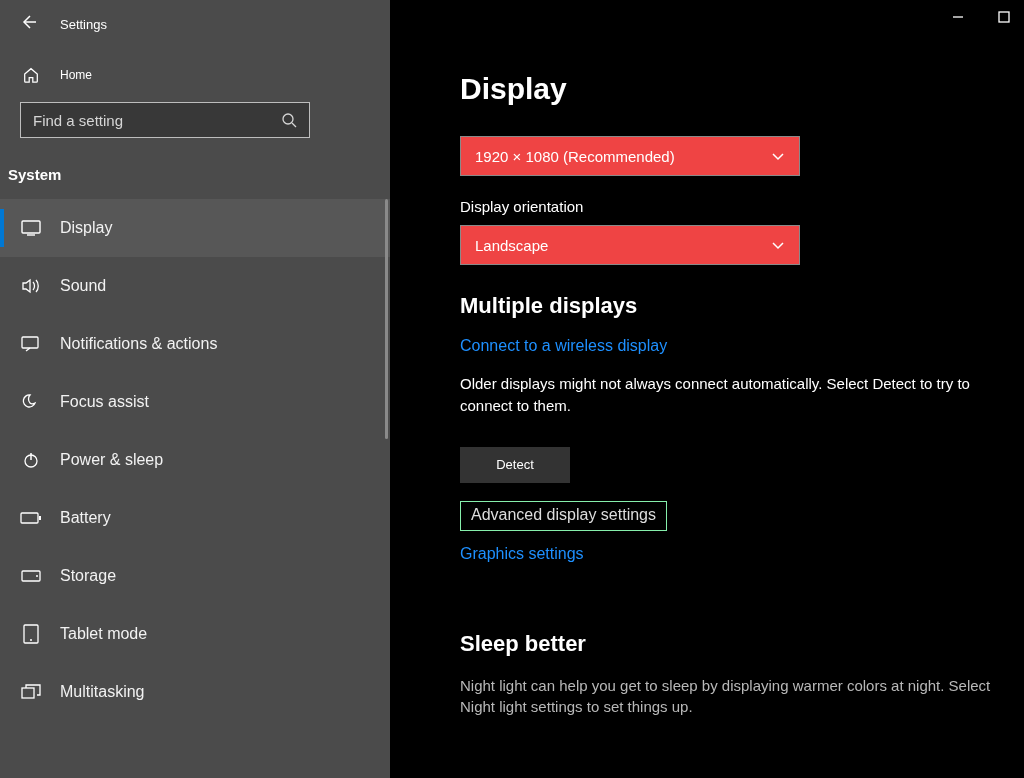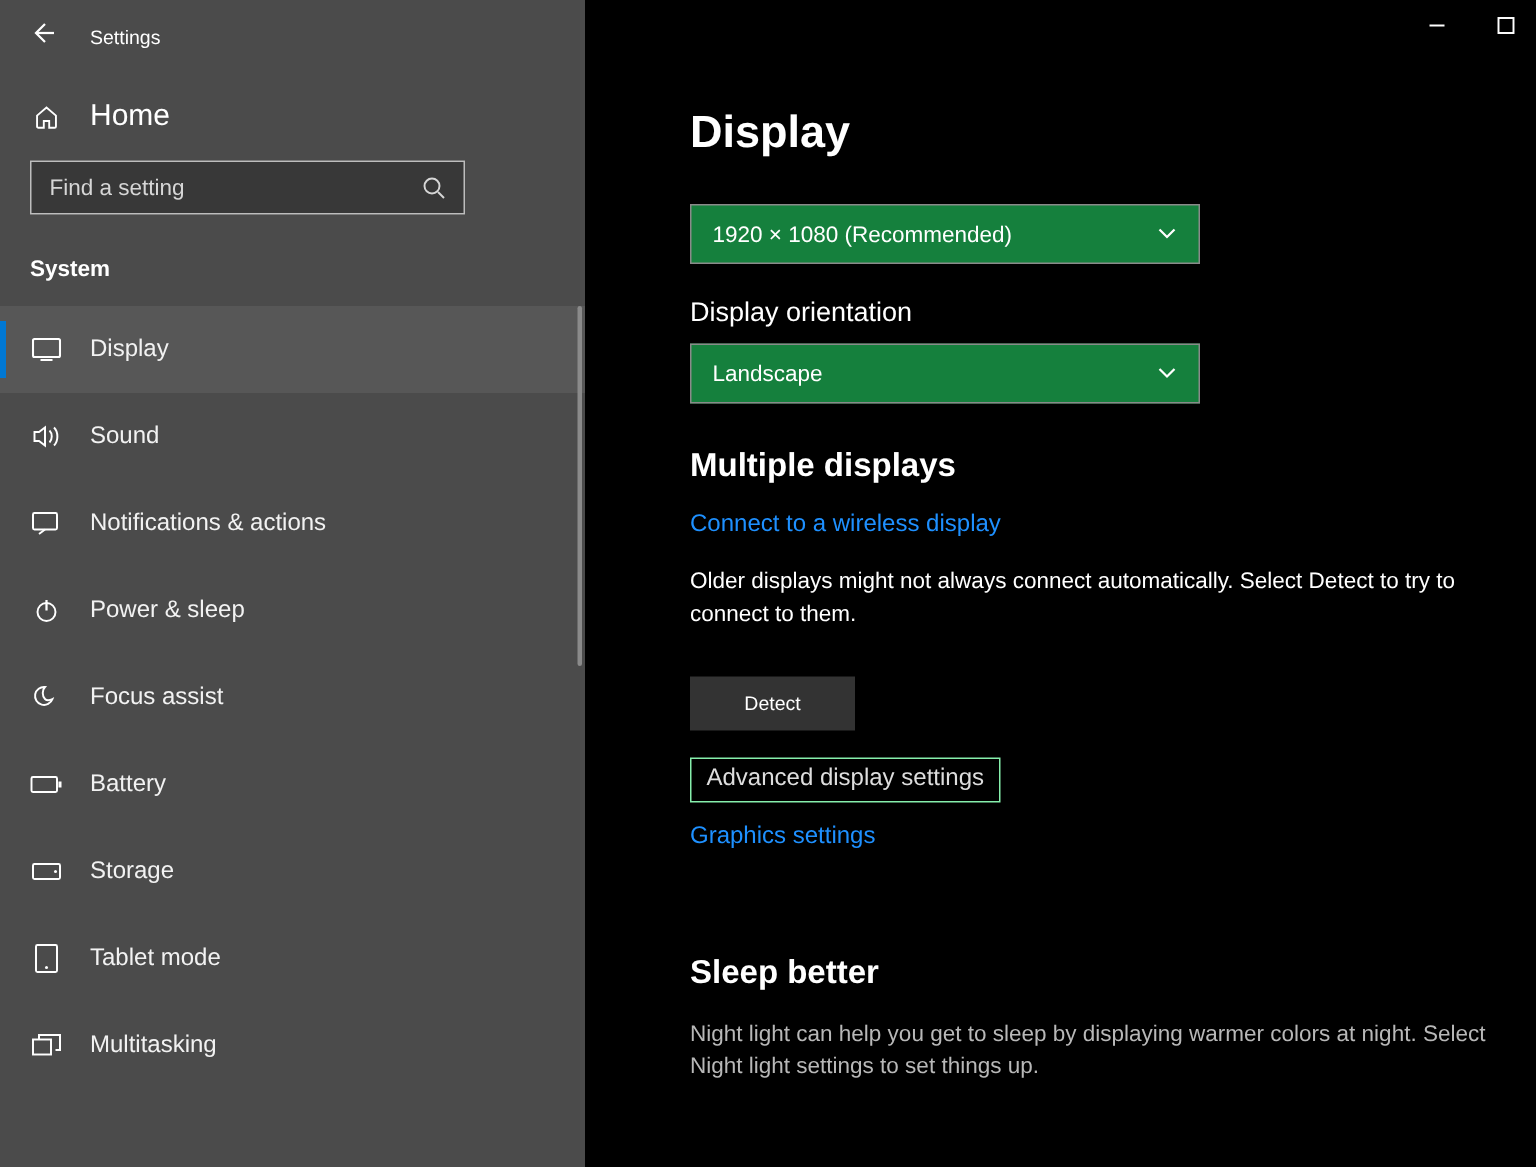--- a/index.html
+++ b/index.html
@@ -12,32 +12,32 @@
     background: #4b4b4b;          
     position: relative;
     padding: 0;
   }
   .titlebar {
     display: flex; align-items: center; gap: 24px;
     height: 48px; padding: 0 20px;
     font-size: 13px;
   }
   .titlebar .back { width: 16px; text-align: center; font-size: 16px; }
-  .home-row { display: flex; align-items: center; gap: 18px; padding: 18px 20px 18px 20px; font-size: 20px; }
+  .home-row { display: flex; align-items: center; gap: 18px; padding: 18px 20px 18px 20px; font-size: 12px; }
   .icon-slot { width: 22px; display:inline-flex; justify-content:center; }
   .search-wrap { padding: 0 20px 18px 20px; }
   .search-box {
     display:flex; align-items:center; justify-content:space-between;
     width: 290px; height: 36px;
     border: 1px solid #bdbdbd; background: rgba(0,0,0,0.25);
     padding: 16px 12px; color:#d6d6d6; font-size:15px;
   }
   .search-box .glass svg { display:block; }
 
-  .section-label { padding: 10px 20px 16px 20px; font-weight:600; font-size:15px; }
+  .section-label { padding: 10px 20px 16px 8px; font-weight:600; font-size:15px; }
 
   .nav { position: relative; }
   .nav::after { 
     content:""; position:absolute; right:2px; top:0; width:3px; height:240px;
     background:#8a8a8a; border-radius:2px;
   }
   .nav-item {
     display:flex; align-items:center; gap:18px;
     height:58px; padding:0 20px; font-size:16px; color:#f2f2f2;
     position:relative; cursor:default;
@@ -48,25 +48,25 @@
   }
 
   
   .main { flex:1; background:#000; position:relative; padding: 0 0 0 28px; }
   .win-controls { position:absolute; top:10px; right:12px; display:flex; gap:30px; color:#fff; font-size:14px; }
   .win-controls span { width:16px; text-align:center; }
 
   h1.page-title { font-size:30px; font-weight:600; padding-top:72px; padding-bottom:30px; }
 
   .dropdown {
-    width: 340px; height:40px; border:1px solid #8a8a8a; background:#15803d;
+    width: 340px; height:40px; border:1px solid #8a8a8a; background:#ef4444;
     display:flex; align-items:center; justify-content:space-between;
     padding:0 14px; font-size:15px; margin-bottom:22px;
   }
-  .field-label { font-size:18px; margin-bottom:10px; color:#fff; }
+  .field-label { font-size:15px; margin-bottom:10px; color:#fff; }
 
   h2.section-title { font-size:22px; font-weight:600; margin-top:28px; margin-bottom:18px; }
 
   .link { color:#1e90ff; font-size:16px; display:inline-block; margin-bottom:18px; }
   .paragraph { font-size:15px; color:#fff; max-width:560px; line-height:1.45; margin-bottom:30px; }
   .button {
     display:inline-flex; align-items:center; justify-content:center;
     min-width:110px; height:36px; background:#333; border:none; color:#fff;
     font-size:13px; padding:0 18px;
   }
@@ -149,34 +149,34 @@
               <rect x="1" y="1" width="16" height="11" rx="1" fill="none" stroke="#fff" stroke-width="1.3"></rect>
               <path d="M5 15l4-3" stroke="#fff" stroke-width="1.3"></path>
             </svg>
         </span>
         <span>Notifications &amp; actions</span>
       </div>
 
       <div class="nav-item">
         <span class="icon-slot">
           <svg width="18" height="18" viewBox="0 0 18 18">
+              <path d="M13 10a6 6 0 1 1-5-8c-2 2-2 6 0 8 1 1 3 1 5 0z" fill="none" stroke="#fff" stroke-width="1.3"></path>
+            </svg>
+        </span>
+        <span>Focus assist</span>
+      </div>
+
+      <div class="nav-item">
+        <span class="icon-slot">
+          <svg width="18" height="18" viewBox="0 0 18 18">
               <circle cx="9" cy="10" r="6" fill="none" stroke="#fff" stroke-width="1.3"></circle>
               <line x1="9" y1="2" x2="9" y2="9" stroke="#fff" stroke-width="1.5"></line>
             </svg>
         </span>
         <span>Power &amp; sleep</span>
-      </div>
-
-      <div class="nav-item">
-        <span class="icon-slot">
-          <svg width="18" height="18" viewBox="0 0 18 18">
-              <path d="M13 10a6 6 0 1 1-5-8c-2 2-2 6 0 8 1 1 3 1 5 0z" fill="none" stroke="#fff" stroke-width="1.3"></path>
-            </svg>
-        </span>
-        <span>Focus assist</span>
       </div>
 
       <div class="nav-item">
         <span class="icon-slot">
           <svg width="22" height="12" viewBox="0 0 22 12">
               <rect x="1" y="1" width="17" height="10" rx="1" fill="none" stroke="#fff" stroke-width="1.3"></rect>
               <rect x="19" y="4" width="2" height="4" fill="#fff"></rect>
             </svg>
         </span>
         <span>Battery</span>

